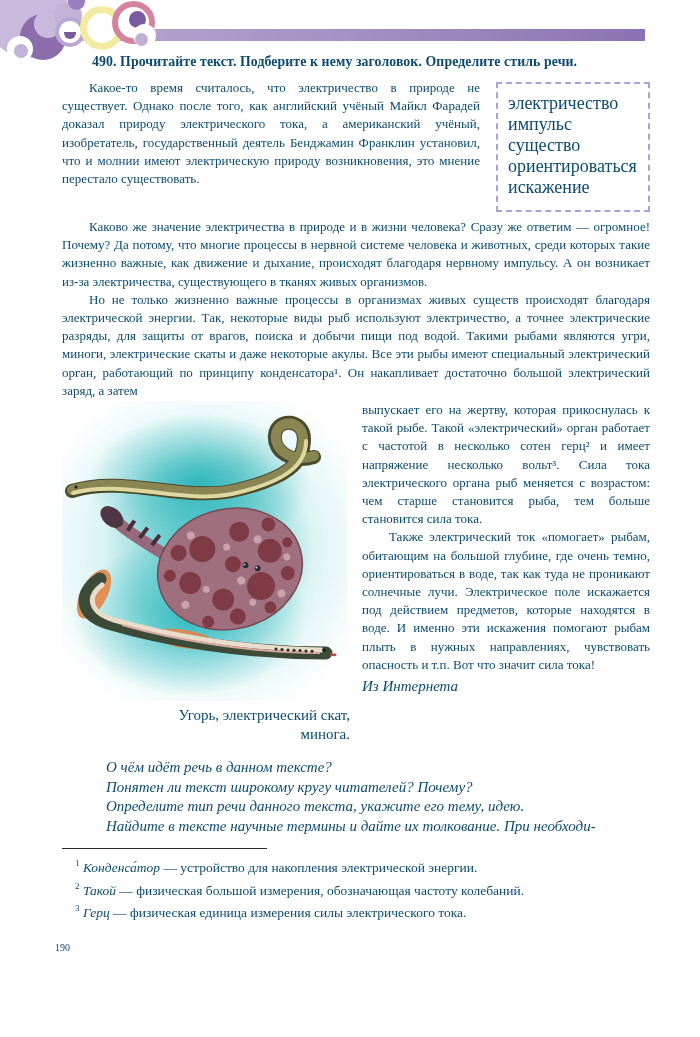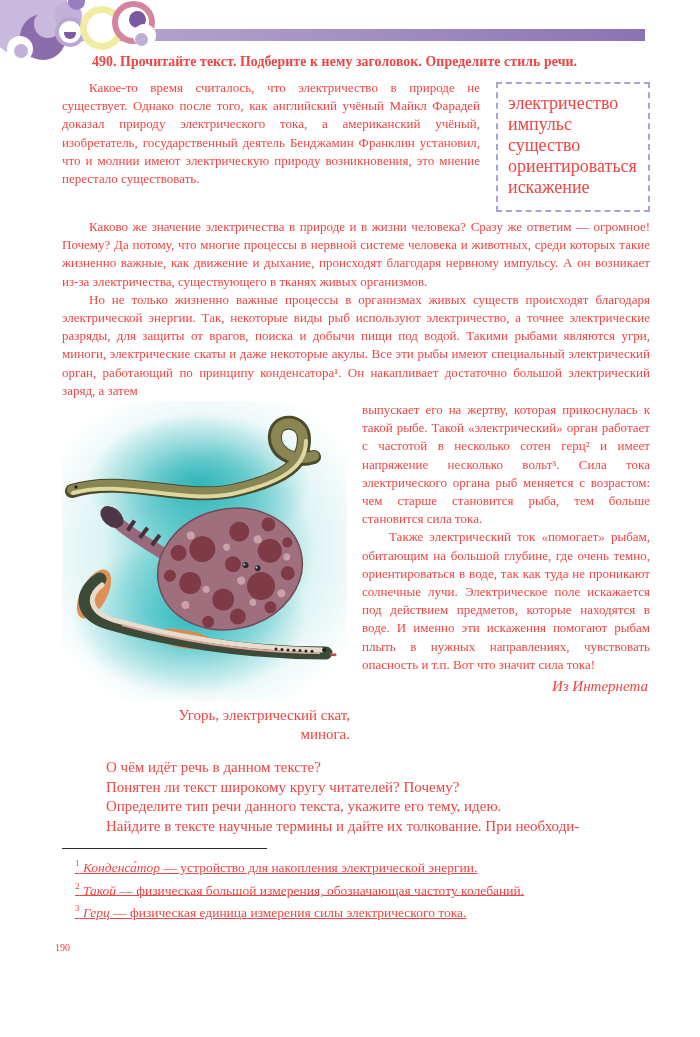--- a/index.html
+++ b/index.html
@@ -1,20 +1,20 @@
 <!DOCTYPE html>
 <html lang="ru"><head>
 <meta charset="utf-8">
 <style>
   html,body { margin:0; padding:0; background:#e8e8e8; }
   .page {
     position:relative; width:700px; height:1037px; margin:0 auto;
     background:#ffffff; overflow:hidden;
     font-family:"Liberation Serif","DejaVu Serif",serif;
-    color:#ef4444;
+    color:#0c4a6e;
   }
 
   
   .deco { position:absolute; top:0; left:0; width:700px; height:75px; }
   .deco-bar { position:absolute; top:29px; left:0; width:645px; height:12px;
     background:linear-gradient(to right,#bcadd3 0%,#a490c3 55%,#8b73b3 100%); }
   .circ { position:absolute; border-radius:50%; }
   .c-big   { left:-14px; top:-26px; width:84px; height:84px; background:#c9b9dc; }
   .c-big-in{ left:20px;  top:14px;  width:46px; height:46px; background:#8d6cab; }
   .c-big-in2{ left:34px; top:10px;  width:28px; height:28px; background:#c9b9dc; }
@@ -48,25 +48,25 @@
 
   .fish-img { position:relative; width:285px; height:300px;
     background:
       radial-gradient(ellipse 52% 32% at 48% 28%, #2fb6ba 0%, rgba(47,182,186,0) 75%),
       radial-gradient(ellipse 55% 35% at 45% 72%, #35bcc0 0%, rgba(53,188,192,0) 75%),
       radial-gradient(ellipse 46% 46% at 52% 50%, #52c6c9 0%, rgba(82,198,201,0) 80%),
       radial-gradient(ellipse 62% 58% at 50% 50%, #a9e2e3 0%, #ffffff 100%);
   }
   .caption { text-align:right; font-size:15px; line-height:19px; margin-top:5px; }
 
-  .attribution { text-align:right; font-style:italic; font-size:15px; margin-top:4px; padding-right:2px; }
-
-  .questions { margin:14px 0 0 44px; font-size:15px; line-height:19.6px; }
-
-  .footnotes { margin-top:12px; font-size:13.5px; line-height:19px;text-decoration:underline; }
+  .attribution { text-align:left; font-style:italic; font-size:15px; margin-top:4px; padding-right:2px; }
+
+  .questions { margin:14px 0 0 44px; font-size:15px; line-height:19.6px;font-style:italic; }
+
+  .footnotes { margin-top:12px; font-size:13.5px; line-height:19px; }
   .fn-rule { width:205px; border-top:1.5px solid #2a2a2a; margin-bottom:5px; }
   .fn-row { padding-left:13px; }
   .fn-term { font-style:italic; }
   sup { font-size:9px; }
 
   .page-number { position:absolute; left:55px; top:942px; font-size:10px; }
 </style>
 </head>
 <body>
 

